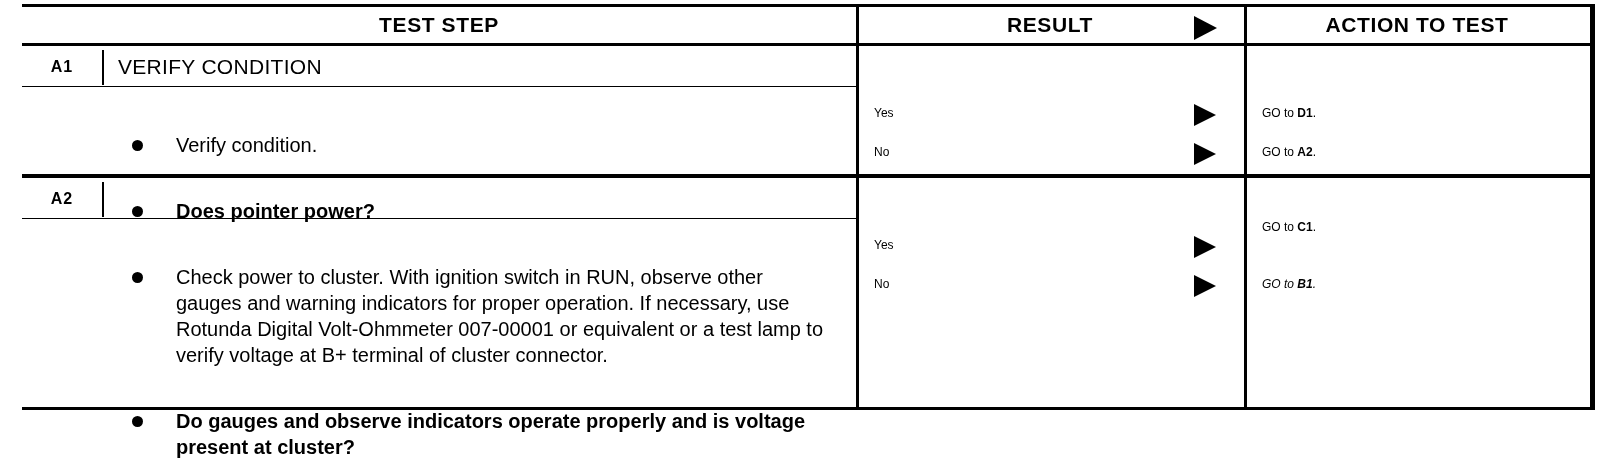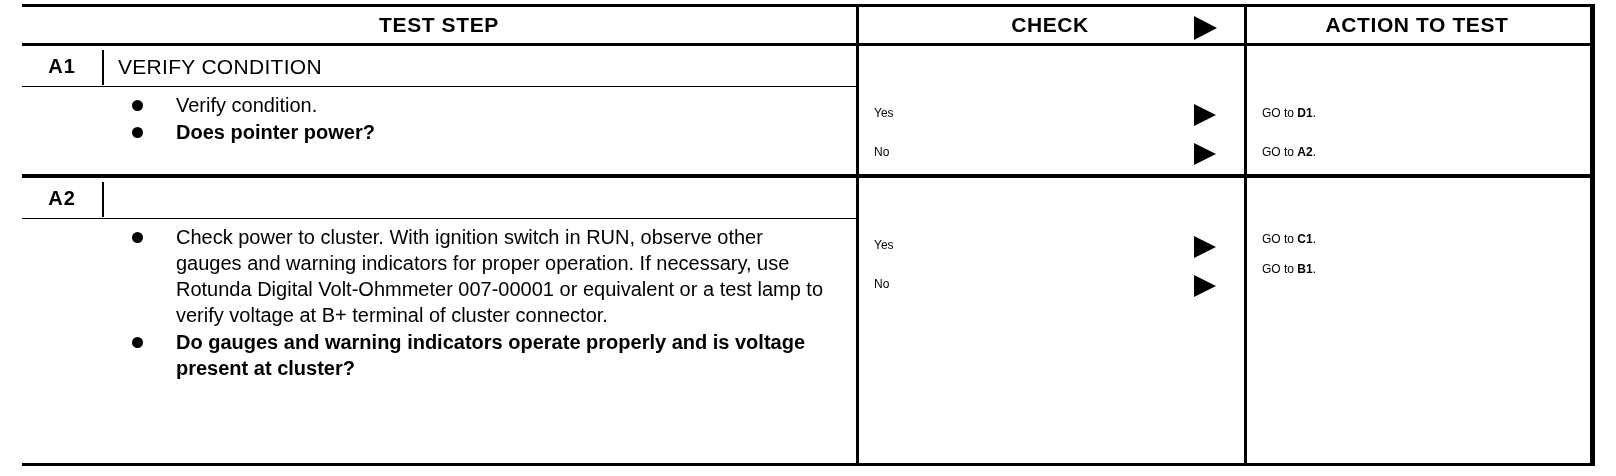--- a/index.html
+++ b/index.html
@@ -21,21 +21,21 @@
     height: 476px;
     overflow: hidden;
   }
 
   
   .tbl {
     position: absolute;
     left: 22px;
     top: 4px;
     width: 1573px;
-    height: 462px;
+    height: 406px;
     box-sizing: border-box;
     border: 3px solid #000;
     border-left: 0;
     border-right-width: 5px;
   }
 
   
   .vrule {
     position: absolute;
     top: 0;
@@ -97,21 +97,21 @@
   }
   .step-code {
     position: absolute;
     left: 0;
     top: 0;
     width: 80px;
     height: 41px;
     line-height: 41px;
     text-align: center;
     font-weight: bold;
-    font-size: 20px;
+    font-size: 16px;
     letter-spacing: 1px;
   }
   .step-code-rule {
     position: absolute;
     left: 80px;
     top: 4px;
     width: 2px;
     height: 35px;
     background: #000;
   }
@@ -140,20 +140,21 @@
     left: 108px;
     top: 46px;
     width: 700px;
   }
   .bullet {
     position: relative;
     padding-left: 46px;
     font-size: 20px;
     line-height: 26px;
     margin-bottom: 1px;
+    margin-top: 40px;
   }
   .bullet .dot {
     position: absolute;
     left: 2px;
     top: 8px;
     width: 11px;
     height: 11px;
     border-radius: 50%;
     background: #000;
   }
@@ -181,21 +182,21 @@
 <body>
 
 <div class="sheet">
   <div class="tbl">
 
     <div class="vrule c-result"></div>
     <div class="vrule c-action"></div>
 
     <div class="hdr">
       <div class="hdr-cell hdr-teststep">TEST STEP</div>
-      <div class="hdr-cell hdr-result">CHECK</div>
+      <div class="hdr-cell hdr-result">RESULT</div>
       <div class="hdr-arrow"></div>
       <div class="hdr-cell hdr-action">ACTION TO TEST</div>
     </div>
 
     <div class="step step-a1">
       <div class="step-title-row">
         <div class="step-code">A1</div>
         <div class="step-code-rule"></div>
         <div class="step-title">VERIFY CONDITION</div>
         <div class="step-title-underline"></div>
@@ -228,27 +229,27 @@
         <div class="step-title-underline"></div>
       </div>
 
       <div class="bullets">
         <div class="bullet">
           <span class="dot"></span>
           <span>Check power to cluster. With ignition switch in RUN, observe other gauges and warning indicators for proper operation. If necessary, use Rotunda Digital Volt-Ohmmeter 007-00001 or equivalent or a test lamp to verify voltage at B+ terminal of cluster connector.</span>
         </div>
         <div class="bullet bold">
           <span class="dot"></span>
-          <span>Do gauges and warning indicators operate properly and is voltage present at cluster?</span>
+          <span>Do gauges and observe indicators operate properly and is voltage present at cluster?</span>
         </div>
       </div>
 
       <div class="outcome outcome-result" style="top:54px;">Yes</div>
       <div class="outcome-arrow" style="left:1172px; top:58px;"></div>
-      <div class="outcome outcome-action" style="top:48px;"><span>GO to </span><b>C1</b><span>.</span></div>
+      <div class="outcome outcome-action" style="top:36px;"><span>GO to </span><b>C1</b><span>.</span></div>
 
       <div class="outcome outcome-result" style="top:93px;">No</div>
       <div class="outcome-arrow" style="left:1172px; top:97px;"></div>
-      <div class="outcome outcome-action" style="top:78px;"><span>GO to </span><b>B1</b><span>.</span></div>
+      <div class="outcome outcome-action" style="top:93px;font-style:italic;"><span>GO to </span><b>B1</b><span>.</span></div>
     </div>
 
   </div>
 </div>
 
 </body></html>

